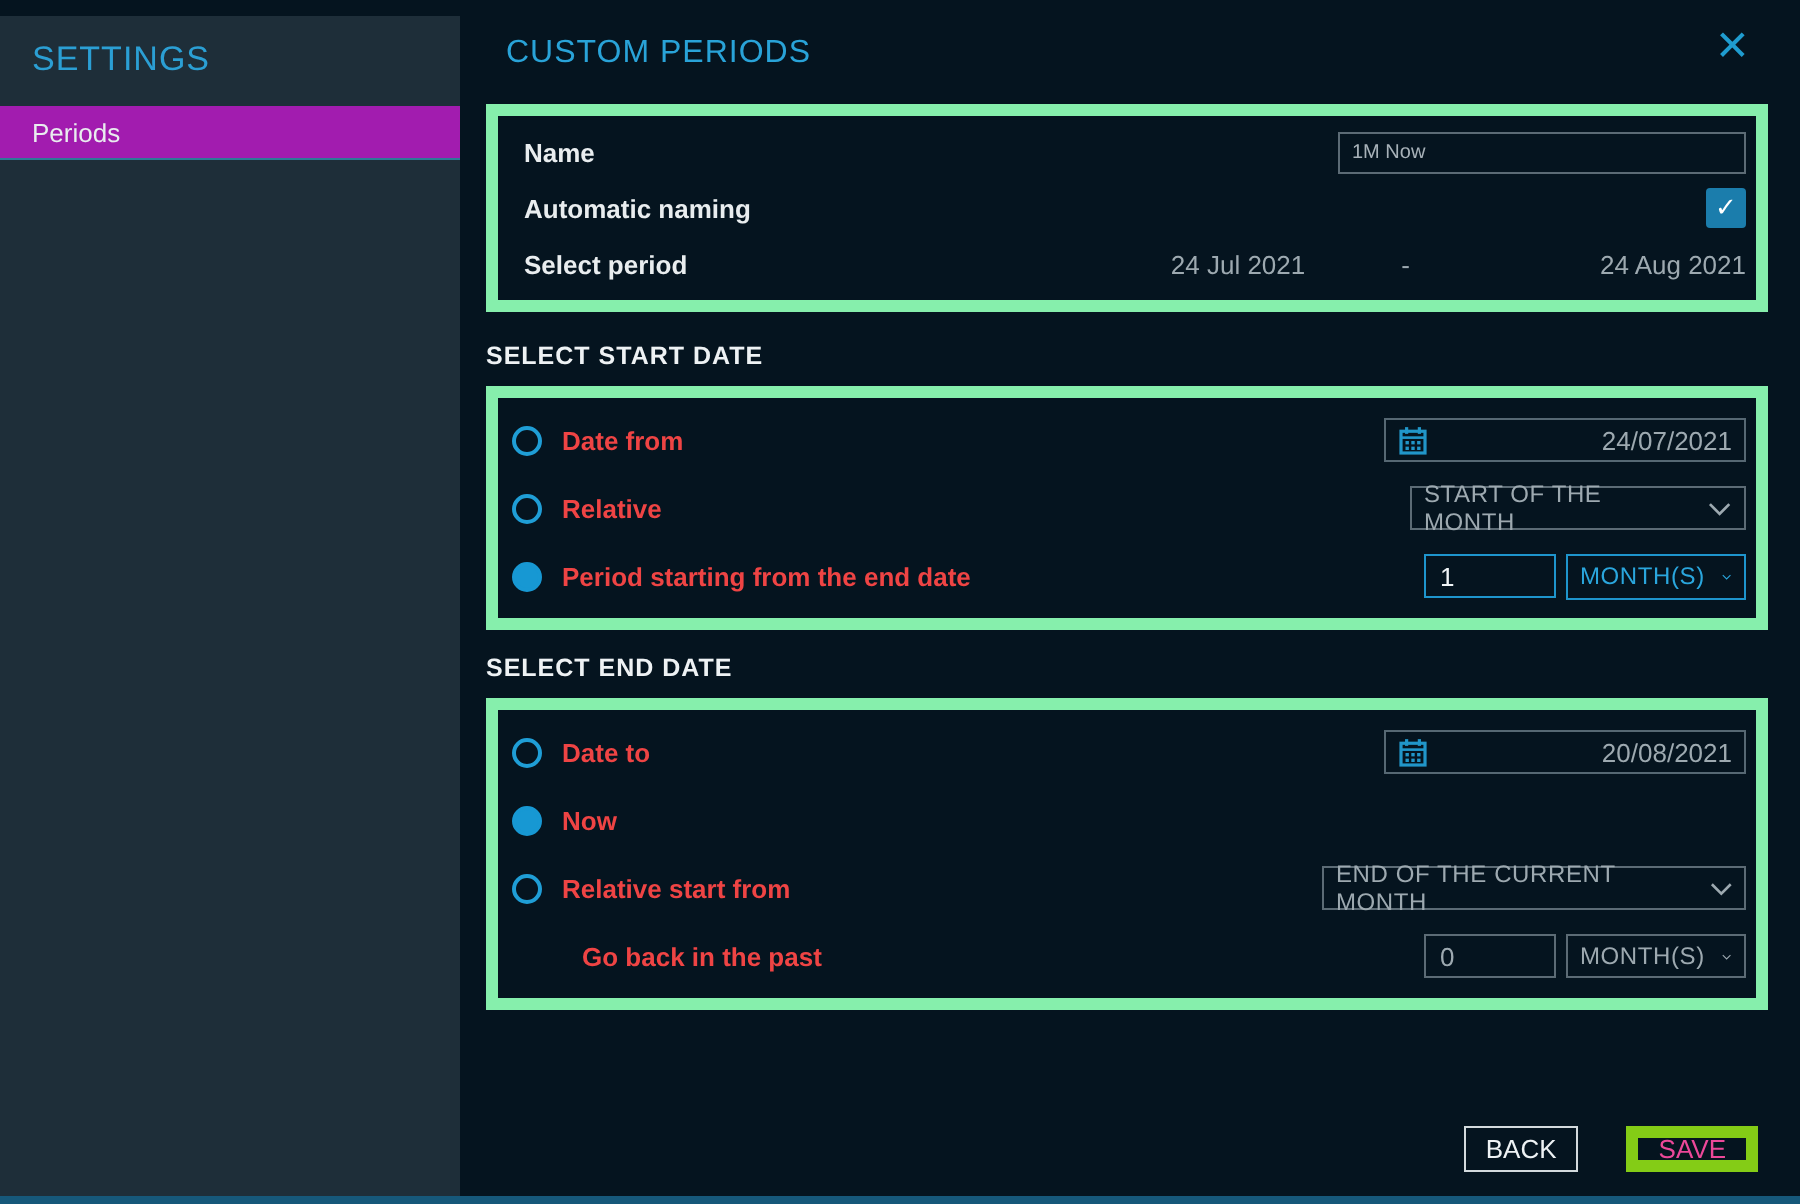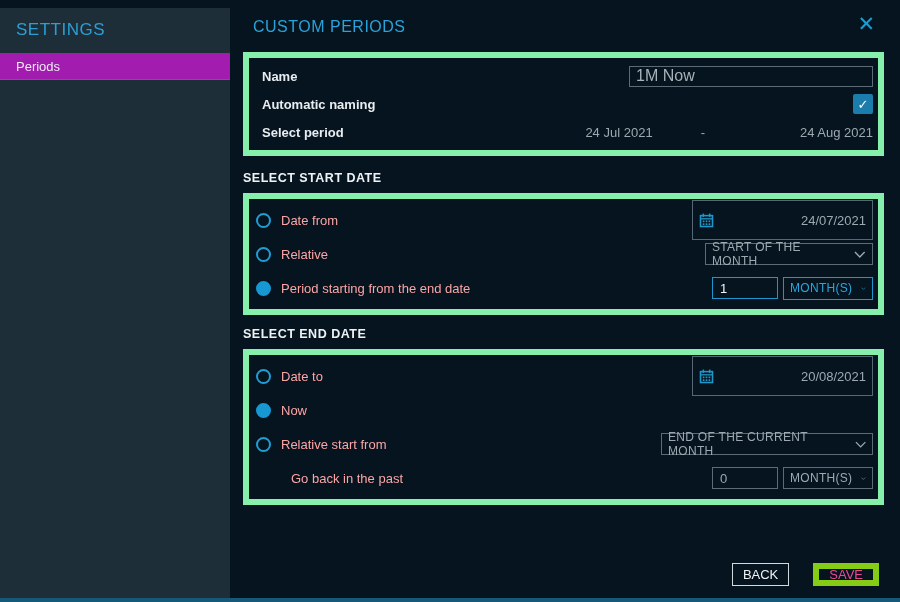--- a/index.html
+++ b/index.html
@@ -26,40 +26,40 @@
   .box { border:6px solid #86efac; padding:4px 5px; }
   .row { display:flex; align-items:center; height:28px; padding-left:8px; }
   .box.sect .row { height:34px; padding-left:2px; }
   .label { color:#e9edef; font-size:13px; font-weight:700; }
   .spacer { flex:1; }
 
   .section-title { color:#eef2f4; font-size:12.5px; font-weight:700; letter-spacing:.5px; margin:15px 0 8px 0; }
   .gap-top { margin-top:12px; }
 
   
-  .text-input { width:244px; height:21px; background:transparent; border:1px solid #5c6b75;
-                color:#a7b1b8; font-size:16px; font-family:inherit; padding:0 6px; outline:none; }
+  .text-input { width:204px; height:21px; background:transparent; border:1px solid #5c6b75;
+                color:#a7b1b8; font-size:10px; font-family:inherit; padding:0 6px; outline:none; }
   .num-input { width:66px; height:22px; background:transparent; border:1px solid #5c6b75;
                color:#9da9b0; font-size:13px; font-family:inherit; padding:0 7px; outline:none; }
   .num-input.active { border-color:#1e95cc; color:#f0f4f6; }
 
   .checkbox { width:20px; height:20px; background:#1b7dac; border-radius:2px; display:flex;
               align-items:center; justify-content:center; color:#fff; font-size:13px; font-weight:700; cursor:pointer; }
 
   .muted { color:#9da9b0; font-size:13px; }
   .period-dash { margin:0 95px 0 48px; }
 
   
   .radio { width:15px; height:15px; border-radius:50%; border:2px solid #1f9ed6; flex:none; cursor:pointer; }
   .radio.selected { background:#1798d3; border-color:#1798d3; }
-  .opt-label { margin-left:10px; color:#fca5a5; font-size:13px; font-weight:400; }
+  .opt-label { margin-left:10px; color:#ef4444; font-size:13px; font-weight:700; }
   .indent { margin-left:35px; }
 
   
-  .date-input { width:181px; height:40px; border:1px solid #566873; display:flex; align-items:center;
+  .date-input { width:181px; height:22px; border:1px solid #566873; display:flex; align-items:center;
                 padding:0 6px; cursor:pointer; }
   .date-input .date-text { flex:1; text-align:right; color:#9da9b0; font-size:13px; }
 
   .select { height:22px; border:1px solid #5c6b75; display:flex; align-items:center; justify-content:center;
             gap:9px; color:#9da9b0; font-size:12px; letter-spacing:.3px; cursor:pointer; padding:0 6px; }
   .select.active { border-color:#1e95cc; color:#2aa6dd; height:23px; }
   .w-168 { width:168px; } .w-212 { width:212px; } .w-90 { width:90px; }
   .ctrl-gap { margin-left:5px; }
 
   

